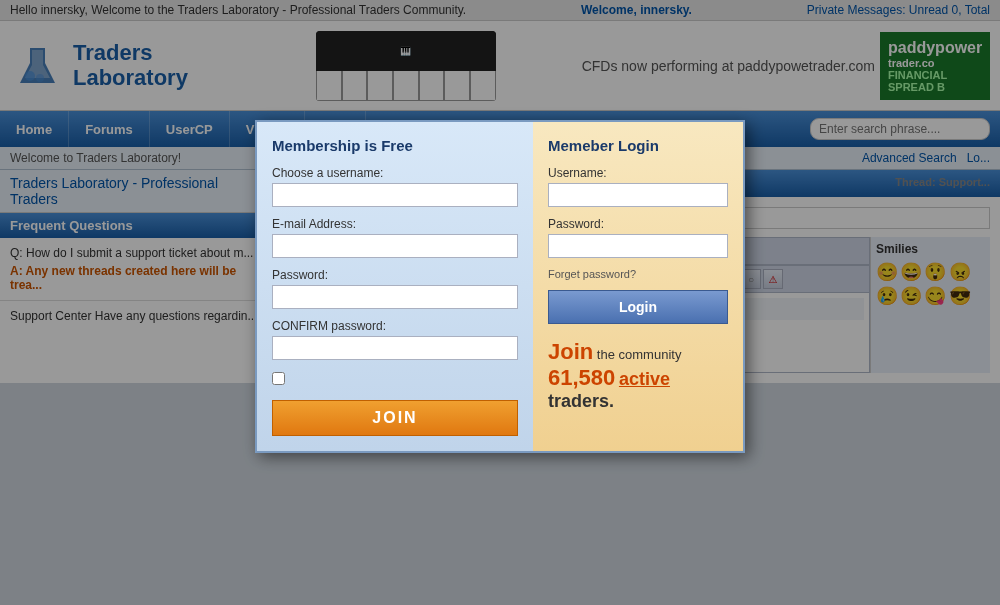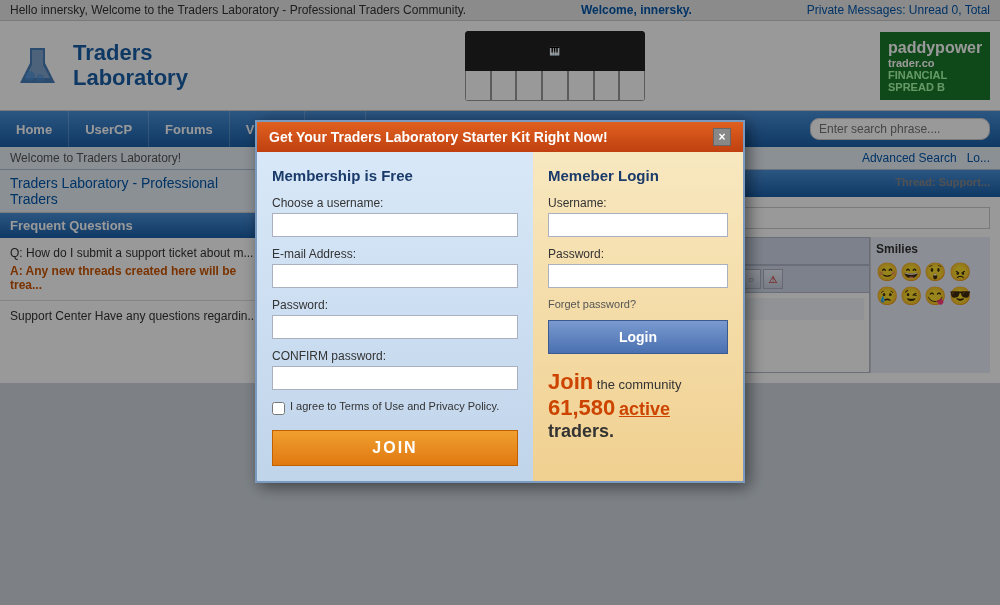--- a/index.html
+++ b/index.html
@@ -478,32 +478,33 @@
         <div class="piano-key-white"></div>
         <div class="piano-key-white"></div>
         <div class="piano-key-white"></div>
         <div class="piano-key-white"></div>
         <div class="piano-key-white"></div>
         <div class="piano-key-white"></div>
       </div>
     </div>
   </div>
   <div class="header-ad">
+    <span class="header-ad-text">CFDs now performing at paddypowetrader.com</span>
     <div class="paddy-box">
       <div class="p1">paddypower</div>
       <div class="p2">trader.co</div>
       <div class="p3">FINANCIAL SPREAD B</div>
     </div>
   </div>
 </div>
 
 <div class="nav-bar">
   <div class="nav-item">Home</div>
+  <div class="nav-item">Forums</div>
   <div class="nav-item">UserCP</div>
-  <div class="nav-item">Forums</div>
   <div class="nav-item">Videos</div>
   <div class="nav-item">Re...</div>
   <div class="nav-search">
     <input type="text" placeholder="Enter search phrase...." style="">
   </div>
 </div>
 
 <div class="sub-nav">
   <span class="sub-nav-left">Welcome to Traders Laboratory!</span>
   <span class="sub-nav-right">
@@ -620,45 +621,40 @@
           </div>
         </div>
       </div>
     </div>
   </div>
 </div>
 
 <div class="modal-overlay">
   <div class="modal">
 
-    <div class="modal-header">
-      <span>Get Your Traders Laboratory Starter Kit Right Now!</span>
-      <div class="modal-close">×</div>
-    </div>
 
     <div class="modal-body">
 
       <div class="modal-left">
         <div class="modal-section-title">Membership is Free</div>
 
         <label class="form-label">Choose a username:</label>
         <input type="text" class="form-input" style="">
 
         <label class="form-label">E-mail Address:</label>
         <input type="email" class="form-input" style="">
 
         <label class="form-label">Password:</label>
         <input type="password" class="form-input" style="">
 
         <label class="form-label">CONFIRM password:</label>
         <input type="password" class="form-input" style="">
 
         <div class="checkbox-row">
           <input type="checkbox" style="">
-          <span class="checkbox-label">I agree to Terms of Use and Privacy Policy.</span>
         </div>
 
         <button class="join-btn">JOIN</button>
       </div>
 
       <div class="modal-right">
         <div class="login-section-title">Memeber Login</div>
 
         <label class="form-label">Username:</label>
         <input type="text" class="login-input" style="">

